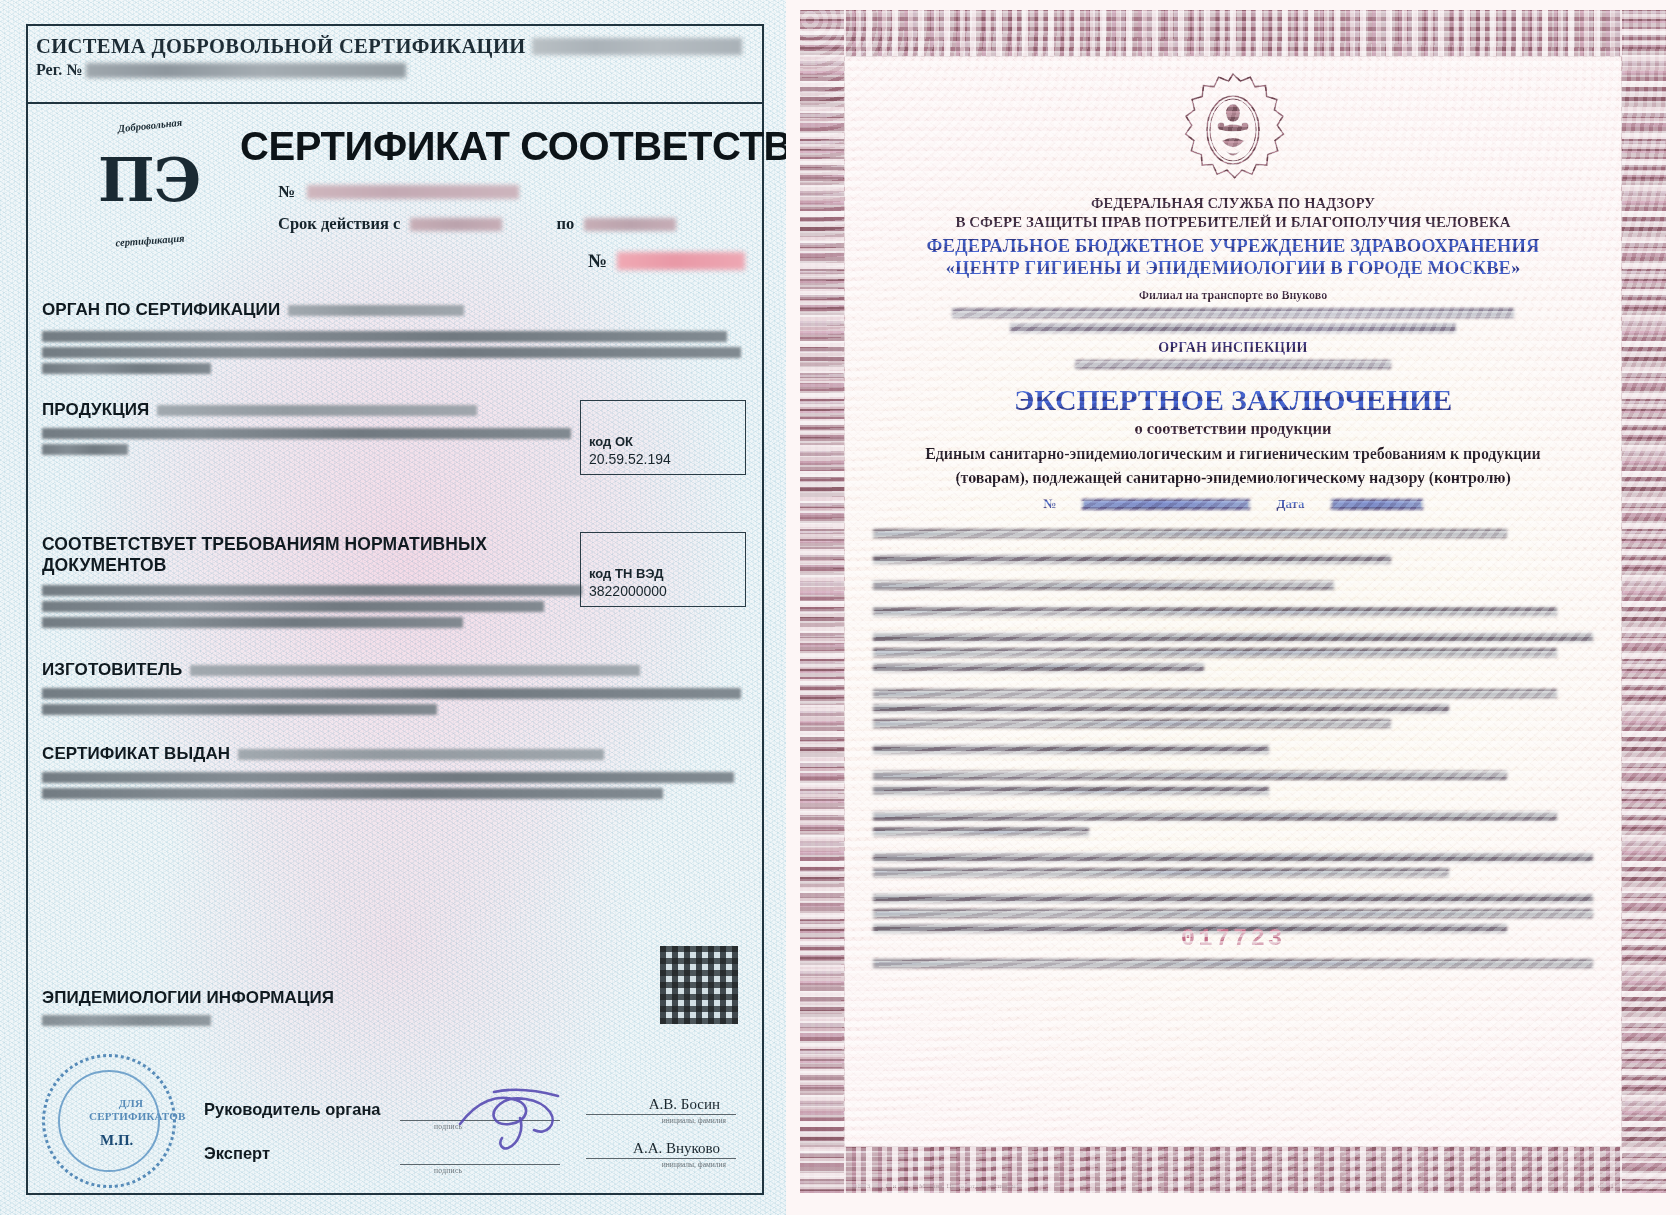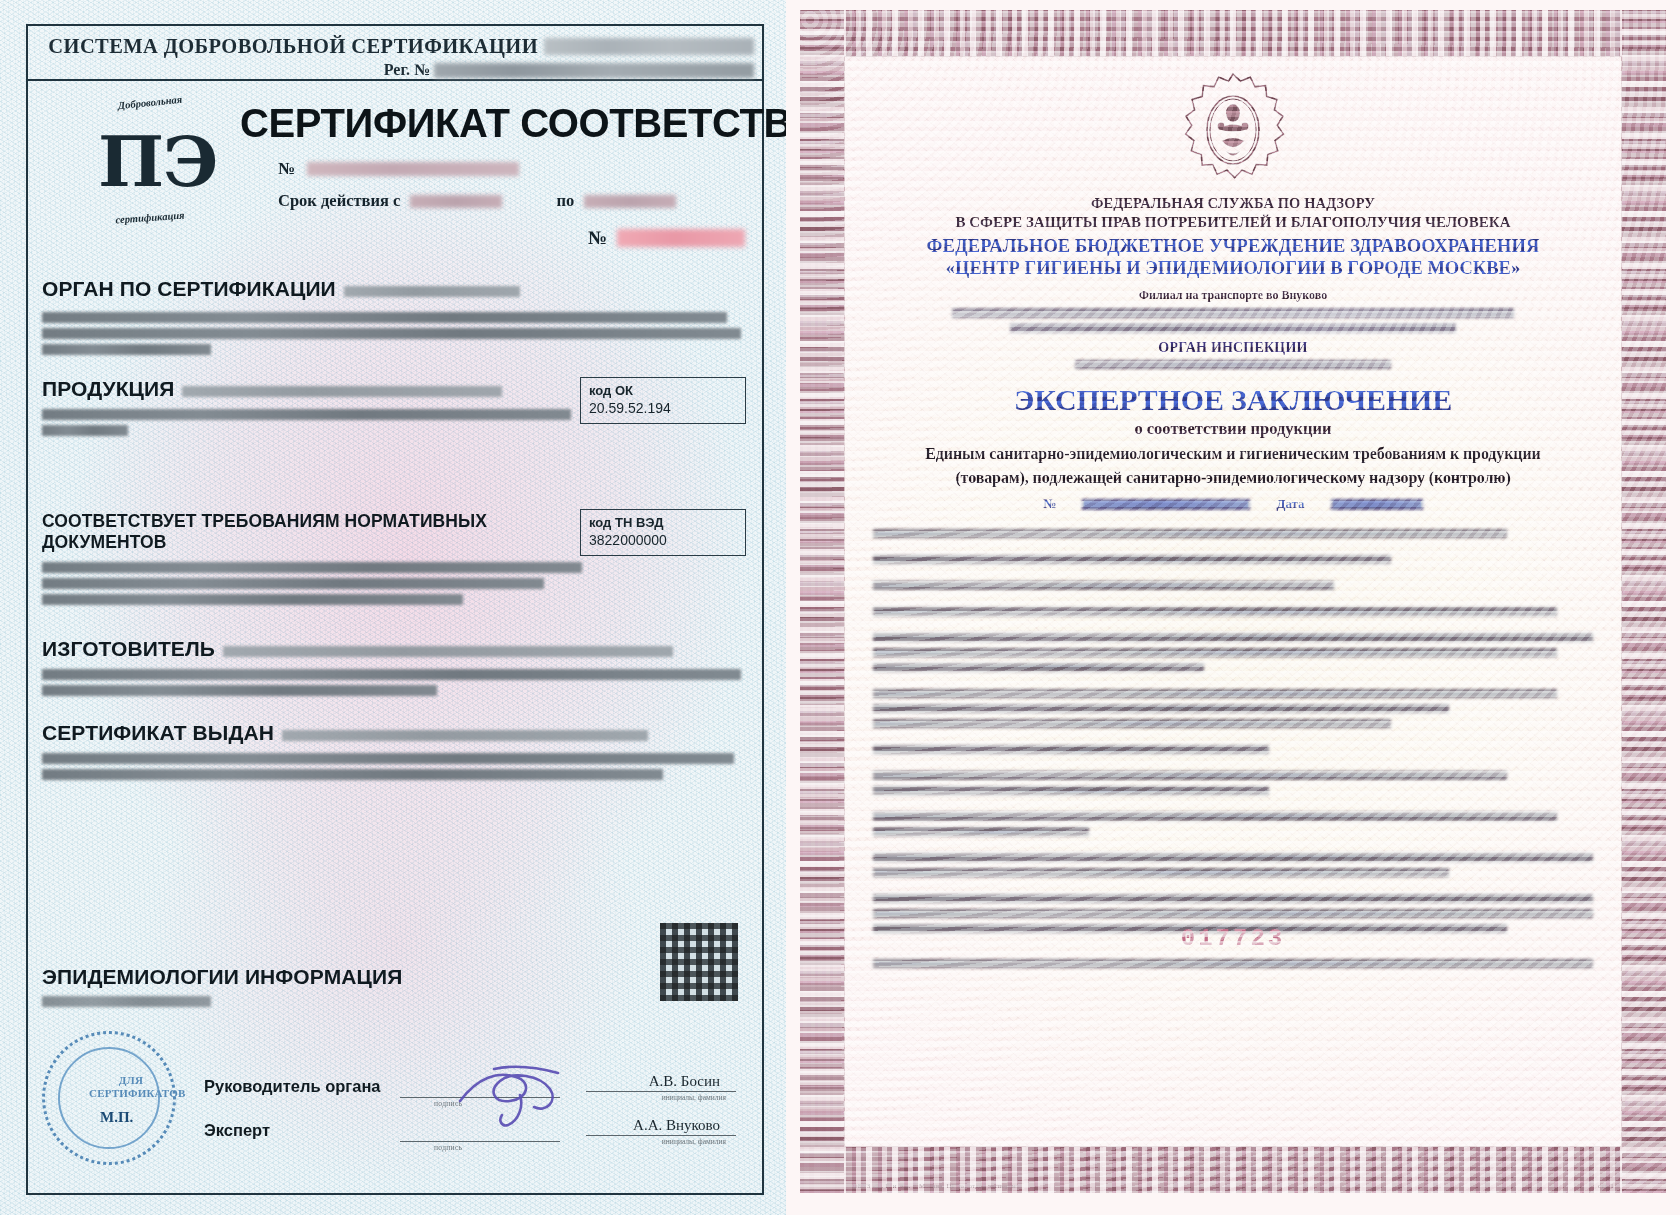--- a/index.html
+++ b/index.html
@@ -35,22 +35,22 @@
   .cert-frame{
     position:absolute;left:26px;top:24px;right:22px;bottom:20px;
     border:2.5px solid #20343f;
     box-sizing:border-box;
   }
   .cert-inner{position:absolute;inset:0;padding:0 0;}
 
   .cert-sys-head{
     position:relative;
     border-bottom:2.5px solid #20343f;
-    padding:9px 8px 0 8px;
-    text-align:right;
+    padding:9px 8px 23px 8px;
+    text-align:left;
   }
   .cert-sys-line1{
     font-size:20.5px;font-weight:bold;letter-spacing:.4px;color:#1d2c35;
     white-space:nowrap;
   }
   .cert-sys-line1 .redact{
     display:inline-block;vertical-align:-2px;margin-left:6px;
     width:210px;height:17px;
     background:linear-gradient(90deg,#b9c0c4,#aab2b8 30%,#b5bcc1 60%,#a9b1b7);
     filter:blur(2.1px);border-radius:1px;
@@ -65,21 +65,21 @@
 
   .cert-body{position:relative;padding:12px 14px 0 14px;height:calc(100% - 62px);box-sizing:border-box;}
 
   .emblem{
     position:absolute;left:52px;top:14px;width:140px;height:126px;
     color:#14222b;
   }
   .emblem .pe{
     position:absolute;left:18px;top:32px;
     font-family:"DejaVu Serif", serif;
-    font-size:70px;font-weight:bold;letter-spacing:-1px;line-height:1;
+    font-size:60px;font-weight:bold;letter-spacing:-1px;line-height:1;
     color:#1a2a33;
   }
   .emblem .ring-top,.emblem .ring-bot{
     position:absolute;left:0;width:140px;text-align:center;
     font-size:10.5px;font-weight:bold;color:#1a2a33;font-style:italic;
   }
   .emblem .ring-top{top:2px;transform:rotate(-6deg);}
   .emblem .ring-bot{bottom:-2px;transform:rotate(-4deg);}
 
   .cert-title{
@@ -102,38 +102,38 @@
   .valid-row .po{margin-left:54px;}
   .bignum-row{position:absolute;left:560px;top:146px;font-size:19px;font-weight:bold;color:#16242c;}
   .bignum-row .rbl{
     display:inline-block;vertical-align:-3px;margin-left:10px;width:128px;height:18px;
     background:linear-gradient(90deg,#f0a9b4,#e998a6 45%,#eea7b3);filter:blur(2.4px);border-radius:1px;
   }
 
   .sec{position:absolute;left:14px;right:14px;}
   .sec-h{
     font-family:"Liberation Sans", sans-serif;
-    font-size:21px;font-weight:bold;color:#101a20;letter-spacing:.1px;display:inline;
+    font-size:17px;font-weight:bold;color:#101a20;letter-spacing:.1px;display:inline;
   }
   .sec-h-lg{font-size:17.5px;}
   .blur-inline{
     display:inline-block;vertical-align:-1px;height:11px;border-radius:1px;margin-left:8px;
     background:linear-gradient(90deg,#9aa2a8,#8a9399 40%,#98a0a6);filter:blur(1.8px);opacity:.9;
   }
   .blur-cap{
     display:block;height:11px;margin-top:5px;border-radius:1px;
     background:linear-gradient(90deg,#6d767d 0%,#7e878e 30%,#6b747b 60%,#7c858c 100%);
     filter:blur(1.5px);opacity:.95;
   }
 
   .codebox{
     position:absolute;border:1.6px solid #2a3b45;padding:5px 8px 7px 8px;
     font-family:"Liberation Sans", sans-serif;background:transparent;
   }
-  .codebox .cb-l1{font-size:13px;color:#17242b;font-weight:600;}
+  .codebox .cb-l1{font-size:13px;color:#17242b;font-weight:600;margin-top:28px;}
   .codebox .cb-l2{font-size:14px;color:#17242b;margin-top:2px;}
 
   .qr{
     position:absolute;right:24px;top:842px;width:78px;height:78px;
     background-color:#eef3f5;
     background-image:
       repeating-linear-gradient(90deg,#2b3338 0 6px,#eef3f5 6px 12px),
       repeating-linear-gradient(0deg,rgba(43,51,56,.92) 0 6px,rgba(238,243,245,.9) 6px 12px);
     background-blend-mode:multiply;
     opacity:.86;

